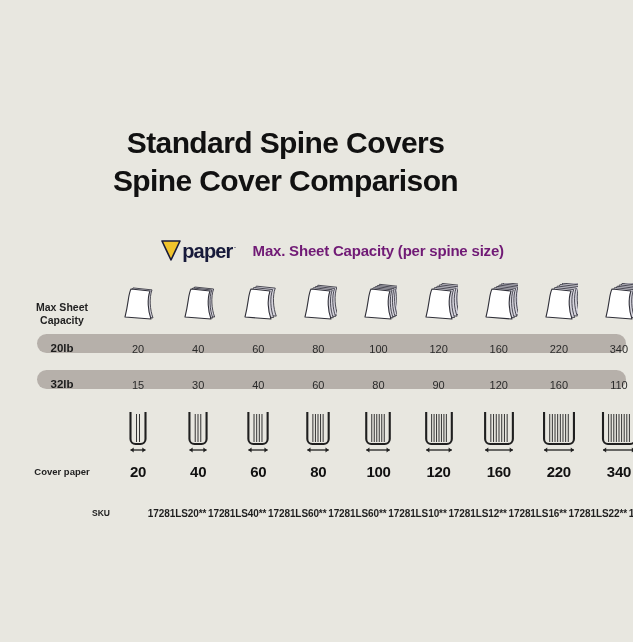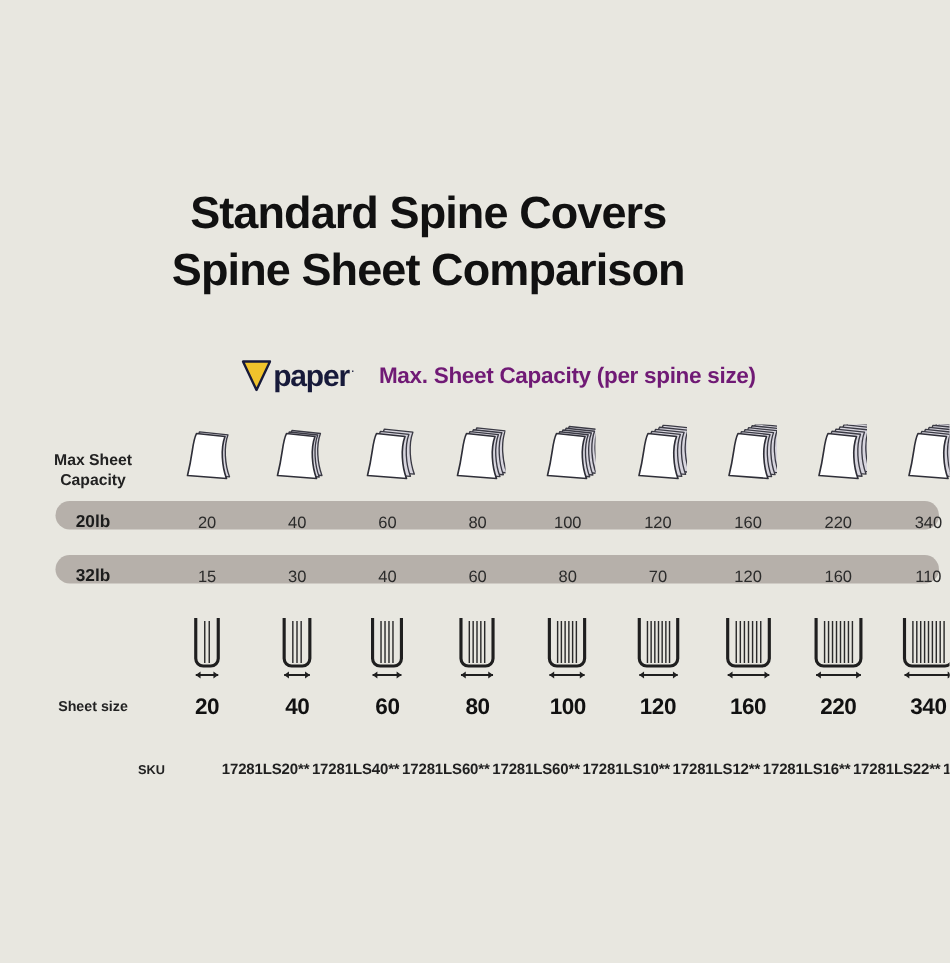--- a/index.html
+++ b/index.html
@@ -202,21 +202,21 @@
     letter-spacing: -0.1px;
   }
 </style>
 </head>
 <body>
 
 <div class="sheet">
 
   <div class="title-block">
     <div class="title-line">Standard Spine Covers</div>
-    <div class="title-line">Spine Sheet Comparison</div>
+    <div class="title-line">Spine Cover Comparison</div>
   </div>
 
   <div class="subtitle-row">
     <div class="logo">
       <svg class="logo-v" viewBox="0 0 20 21">
         <path d="M1 1 L19 1 L10 20 Z" fill="#f0c32c" stroke="#171a3a" stroke-width="1.6" stroke-linejoin="round"></path>
       </svg>
       <span class="logo-word">paper</span>
       <span class="logo-tm">·</span>
     </div>
@@ -393,21 +393,21 @@
 
     <div class="row row-pill">
       <div class="pill-bg"></div>
       <div class="rowlabel">32lb</div>
       <div class="cells" id="cap32">
           <div class="cell">15</div>
           <div class="cell">30</div>
           <div class="cell">40</div>
           <div class="cell">60</div>
           <div class="cell">80</div>
-          <div class="cell">70</div>
+          <div class="cell">90</div>
           <div class="cell">120</div>
           <div class="cell">160</div>
           <div class="cell">110</div>
         </div>
     </div>
 
     <div class="row row-spines">
       <div class="rowlabel"></div>
       <div class="cells" id="spines">
           <div class="cell">
@@ -539,21 +539,21 @@
               <line x1="33.40" y1="3" x2="33.40" y2="31" stroke="#2a2a2a" stroke-width="0.95"></line>
     <line x1="7" y1="39" x2="39" y2="39" stroke="#1f1f1f" stroke-width="1.3"></line>
     <path d="M7 39 l3.2 -2.4 v4.8 z" fill="#1f1f1f"></path>
     <path d="M39 39 l-3.2 -2.4 v4.8 z" fill="#1f1f1f"></path>
   </svg>
           </div>
         </div>
     </div>
 
     <div class="row row-cover">
-      <div class="rowlabel">Sheet size</div>
+      <div class="rowlabel">Cover paper</div>
       <div class="cells" id="covers">
           <div class="cell">20</div>
           <div class="cell">40</div>
           <div class="cell">60</div>
           <div class="cell">80</div>
           <div class="cell">100</div>
           <div class="cell">120</div>
           <div class="cell">160</div>
           <div class="cell">220</div>
           <div class="cell">340</div>

